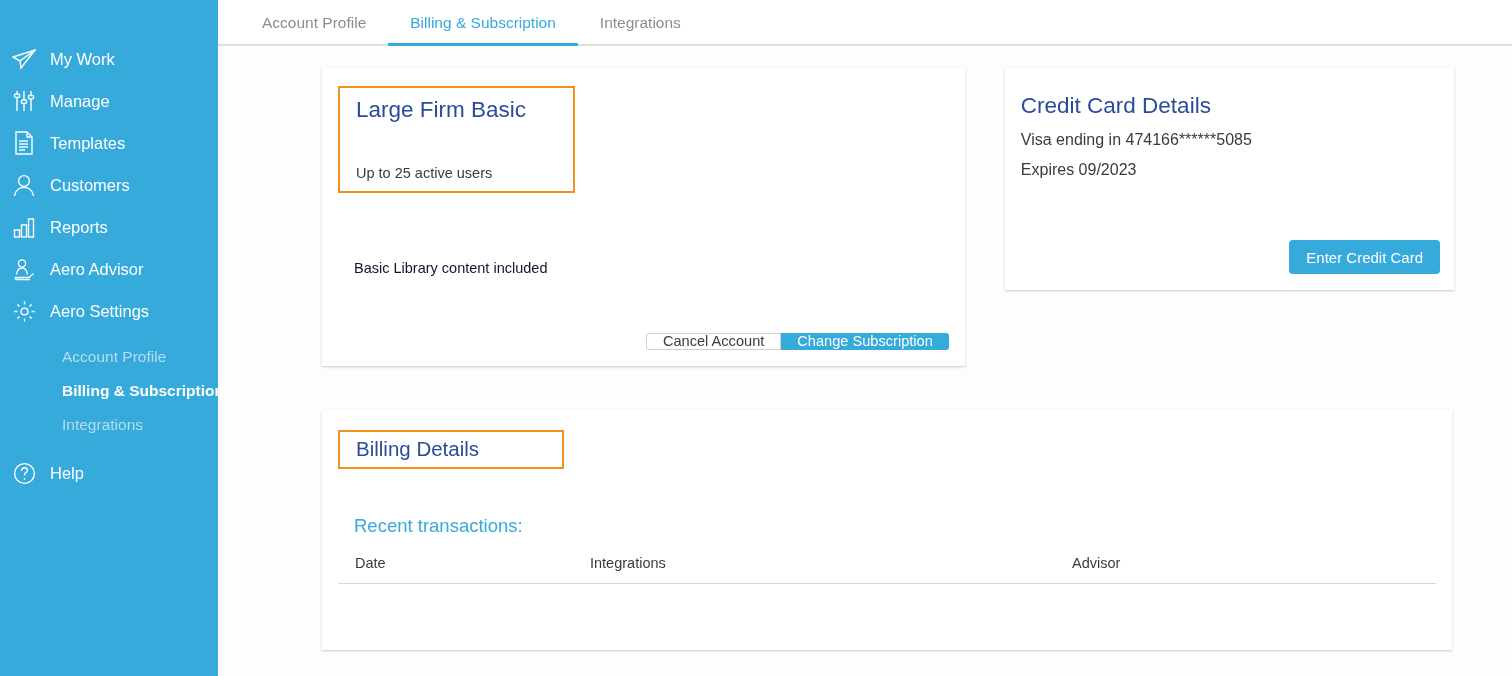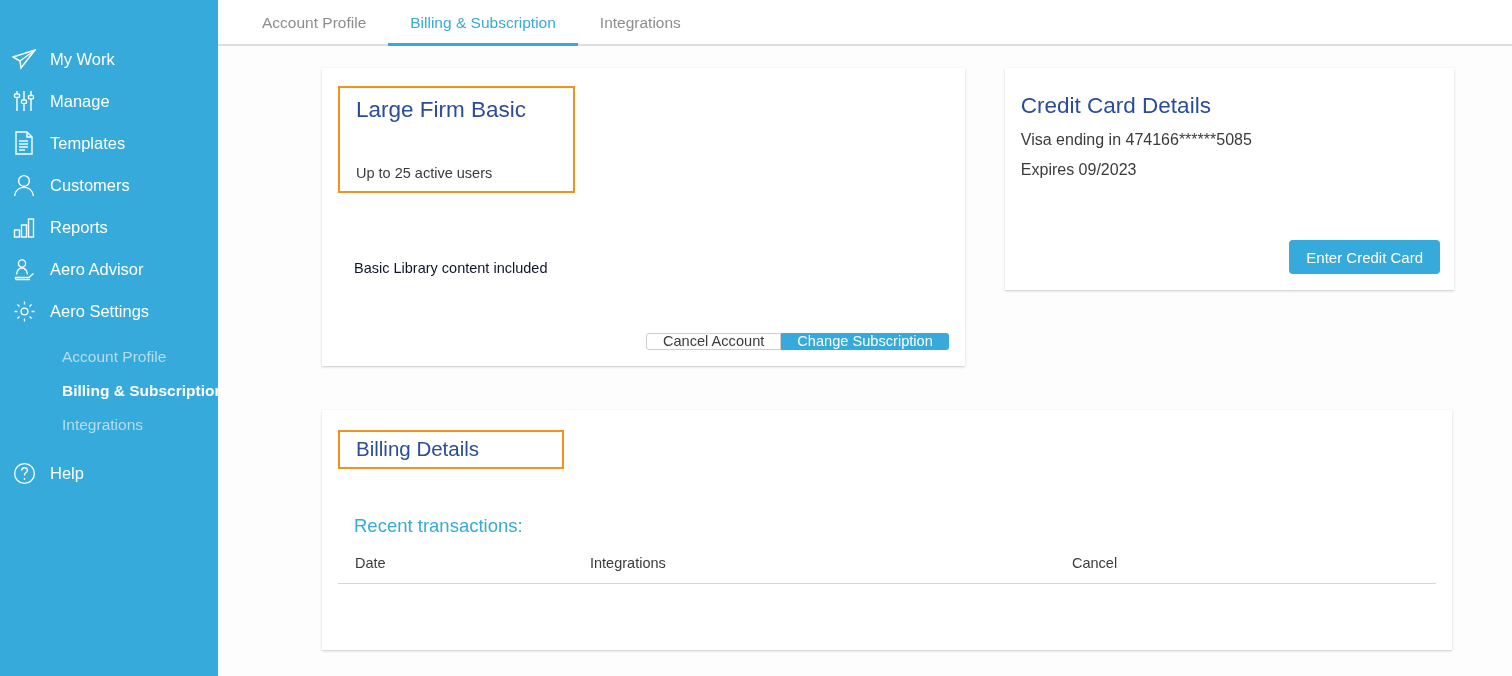--- a/index.html
+++ b/index.html
@@ -426,21 +426,21 @@
       </div>
 
 
       <div class="recent-label">Recent transactions:</div>
 
       <table class="txn">
         <thead>
           <tr>
             <th class="c-date">Date</th>
             <th class="c-desc">Integrations</th>
-            <th class="c-amt">Cancel</th>
+            <th class="c-amt">Advisor</th>
           </tr>
         </thead>
         <tbody id="txn-body"></tbody>
       </table>
       <div class="txn-body-spacer"></div>
     </div>
 
   </div>
 </div>
 

